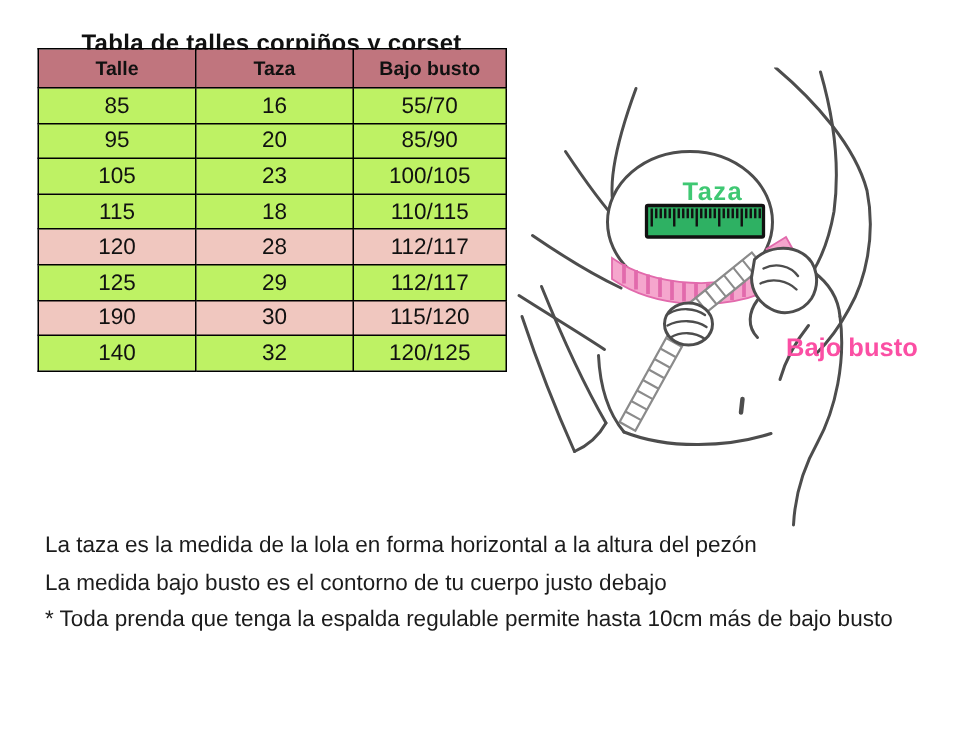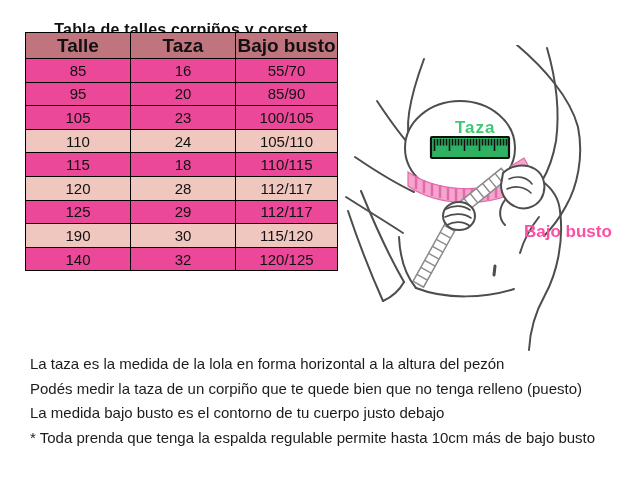--- a/index.html
+++ b/index.html
@@ -16,23 +16,23 @@
   }
 
   table.size-table {
     position:absolute; left:25px; top:32px; width:312px;
     border-collapse:collapse; table-layout:fixed;
     font-size:15px; text-align:center; color:#111;
   }
   table.size-table th, table.size-table td { border:1.5px solid var(--table-border,#000); padding:0; }
   table.size-table th {
     background:var(--header-bg,#c0757e); height:25px;
-    font-weight:bold; font-size:19px;
+    font-weight:bold; font-size:13px;
   }
-  table.size-table td { height:22.6px; background:#ec4899; font-weight:normal; }
+  table.size-table td { height:22.6px; background:#bef264; font-weight:normal; }
   table.size-table tr.alt td { background:var(--row-alt-bg,#f0c7bf); }
   table.size-table col.c1 { width:105px; } table.size-table col.c2 { width:105px; } table.size-table col.c3 { width:102px; }
 
   .figure { position:absolute; left:343px; top:45px; width:300px; height:315px; }
 
   .art  { stroke:var(--line,#4d4d4d); stroke-width:2; fill:none; stroke-linecap:round; stroke-linejoin:round; }
   .artfill { fill:#ffffff; stroke:var(--line,#4d4d4d); stroke-width:2; stroke-linejoin:round; }
   .band { fill:var(--tape-pink,#f5a6cd); stroke:var(--tape-pink-dark,#e26aac); stroke-width:1.2; }
   .band-stripes { stroke:var(--tape-pink-dark,#e26aac); stroke-width:2.5; fill:none; }
   .tape { fill:#ffffff; stroke:var(--tape-gray,#8b8b8b); stroke-width:1.5; }
@@ -73,25 +73,20 @@
         </tr>
         <tr>
           <td>95</td>
           <td>20</td>
           <td>85/90</td>
         </tr>
         <tr>
           <td>105</td>
           <td>23</td>
           <td>100/105</td>
-        </tr>
-        <tr class="alt">
-          <td>110</td>
-          <td>24</td>
-          <td>105/110</td>
         </tr>
         <tr>
           <td>115</td>
           <td>18</td>
           <td>110/115</td>
         </tr>
         <tr class="alt">
           <td>120</td>
           <td>28</td>
           <td>112/117</td>
@@ -173,18 +168,17 @@
         <path class="art" style="stroke-width:3" d="M 152,221 L 151,230"></path>
       </g>
 
       <text class="taza-label" x="112" y="88">Taza</text>
       <text class="bajo-label" x="181" y="192">Bajo busto</text>
     </svg>
   </div>
 
   <div class="notes">
       <div class="note-line">La taza es la medida de la lola en forma horizontal a la altura del pezón</div>
-      <div class="note-line">Podés medir la taza de un corpiño que te quede bien que no tenga relleno (puesto)</div>
       <div class="note-line">La medida bajo busto es el contorno de tu cuerpo justo debajo</div>
       <div class="note-line">* Toda prenda que tenga la espalda regulable permite hasta 10cm más de bajo busto</div>
     </div>
 
 </div>
 
 </body></html>

